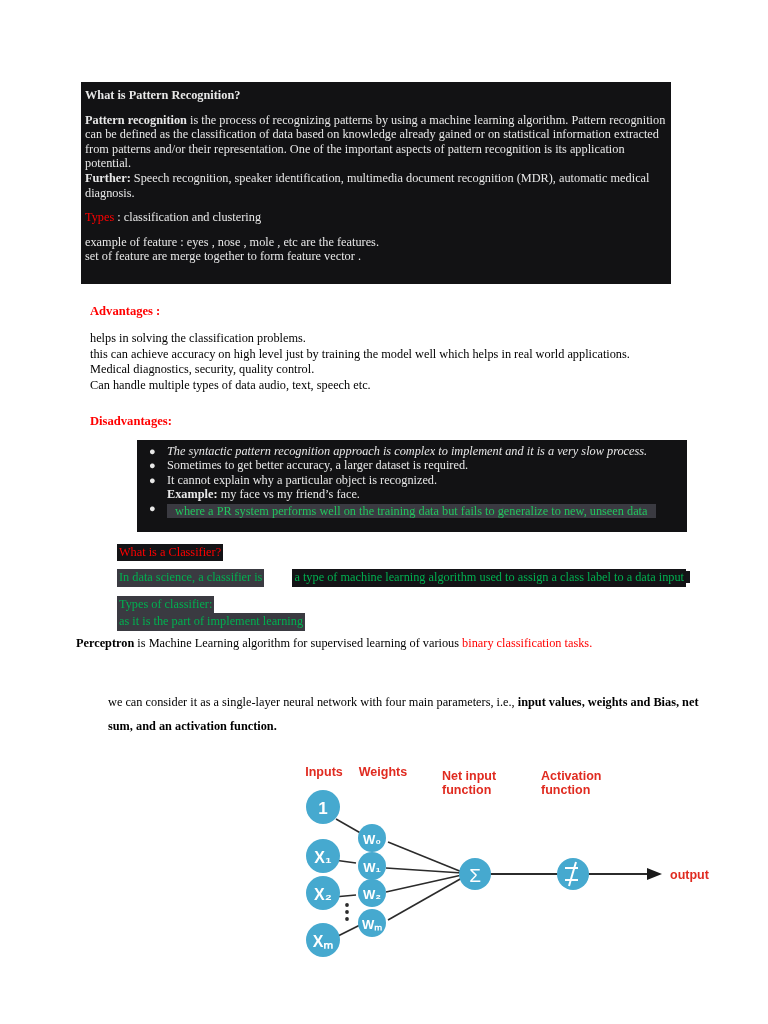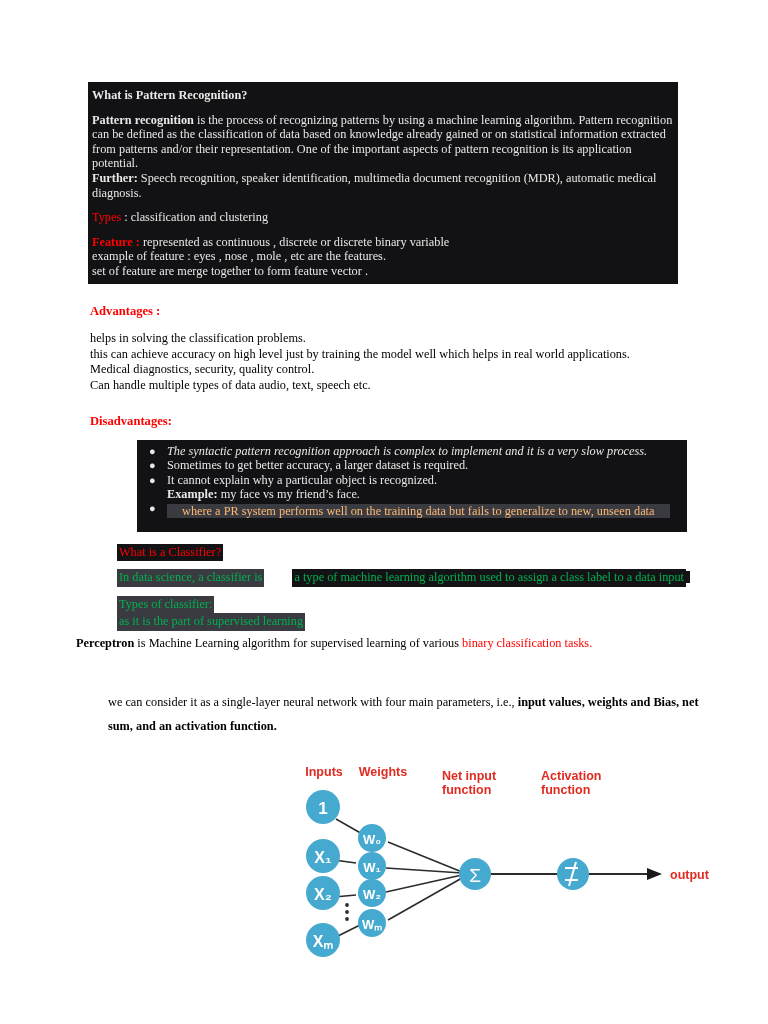--- a/index.html
+++ b/index.html
@@ -24,21 +24,21 @@
 
   
   .dark-block {
     position: absolute;
     background: #121214;
     color: #e8e8e8;
     box-sizing: border-box;
   }
 
   #intro-block {
-    left: 88px;
+    left: 81px;
     top: 82px;
     width: 590px;
     height: 202px;
     padding: 6px 4px 4px 4px;
   }
 
   #disadv-block {
     left: 137px;
     top: 440px;
     width: 550px;
@@ -132,23 +132,20 @@
       <span class="b">Pattern recognition</span><span> is the process of recognizing patterns by using a machine learning algorithm. Pattern recognition can be defined as the classification of data based on knowledge already gained or on statistical information extracted from patterns and/or their representation. One of the important aspects of pattern recognition is its application potential.</span>
     </div>
     <div class="blk-para">
       <span class="b">Further:</span><span> Speech recognition, speaker identification, multimedia document recognition (MDR), automatic medical diagnosis.</span>
     </div>
     <div class="spacer-sm"></div>
     <div class="blk-line">
       <span class="red">Types</span><span> : classification  and clustering</span>
     </div>
     <div class="spacer-sm"></div>
-    <div class="blk-line">
-      <span class="red b">Feature :</span><span> represented as continuous , discrete or discrete binary variable</span>
-    </div>
     <div class="blk-line"> example of feature : eyes , nose , mole , etc are the features.</div>
     <div class="blk-line">set of feature are merge together to form feature vector .</div>
   </div>
 
   <div class="wtext" id="advantages-head">Advantages :</div>
 
   <div class="wtext" id="advantages-list">
     <div class="adv-line">helps in solving the classification problems.</div>
     <div class="adv-line">this can achieve accuracy on high level just by training the model well which helps in real world applications.</div>
     <div class="adv-line">Medical diagnostics, security, quality control.</div>
@@ -173,37 +170,37 @@
       <div style="position:relative;">
         <span style="position:absolute; left:-18px; top:1px; font-size:11px;">●</span>
         <div style="font-size:12.3px; line-height:14.3px; white-space:nowrap;">It cannot explain why a particular object is recognized.</div>
         <div style="font-size:12.3px; line-height:14.3px; white-space:nowrap;">
           <span class="b">Example:</span><span> my face vs my friend’s face.</span>
         </div>
       </div>
 
       <div style="position:relative;">
         <span style="position:absolute; left:-18px; top:1px; font-size:11px;">●</span>
-        <div style="font-size:12.3px; line-height:14.3px; white-space:nowrap; background:#3a3a41; color:#fdba74; display:inline-block; padding:0 15px;">where a PR system performs well on the training data but fails to generalize to new, unseen data</div>
+        <div style="font-size:12.3px; line-height:14.3px; white-space:nowrap; background:#3a3a41; color:#22c55e; display:inline-block; padding:0 8px;">where a PR system performs well on the training data but fails to generalize to new, unseen data</div>
       </div>
     </div>
   </div>
 
   <div id="classifier-region">
     <div class="hl-line">
       <span class="chip chip-dark red">What is a Classifier?</span>
     </div>
     <div style="height:8px;"></div>
     <div class="hl-line"><span class="chip chip-grey green">In data science, a classifier is</span><span class="chip chip-dark green"> a type of machine learning algorithm used to assign a class label to a data input</span><span class="caret"></span></div>
     <div style="height:9px;"></div>
     <div class="hl-line">
       <span class="chip chip-grey green">Types of classifier:</span>
     </div>
     <div class="hl-line">
-      <span class="chip chip-grey green">as it is the part of supervised learning</span>
+      <span class="chip chip-grey green">as it is the part of implement learning</span>
     </div>
   </div>
 
   <div class="wtext" id="perceptron-para">
     <div class="ln"><span class="b">Perceptron</span><span> is Machine Learning algorithm for supervised learning of various </span><span class="red">binary classification tasks.</span></div>
   </div>
 
   <div class="wtext" id="consider-para"><span> we can consider it as a single-layer neural network with four main parameters, i.e., </span><span class="b">input values, weights and Bias, net sum, and an activation function.</span></div>
 
   <div id="diagram">

